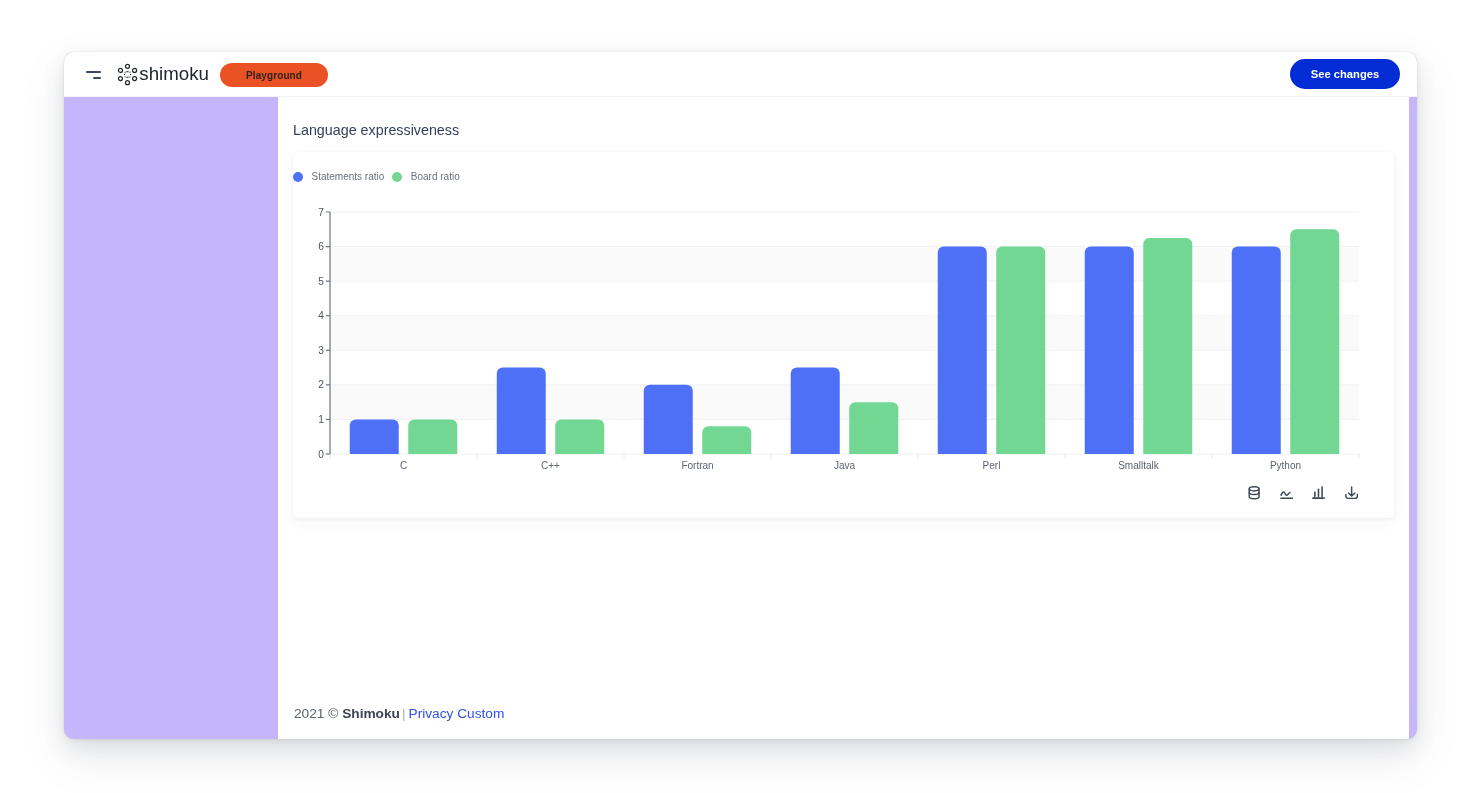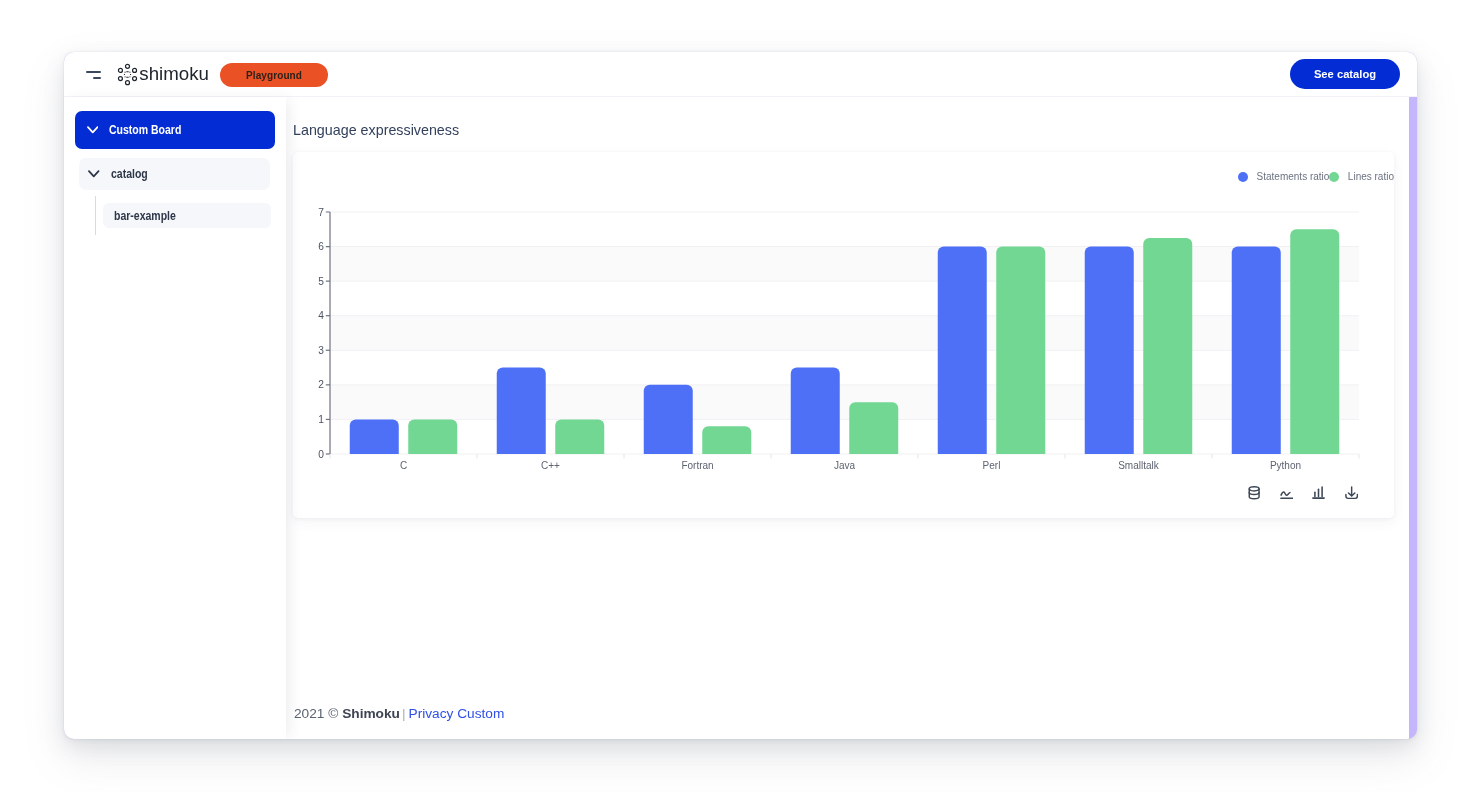--- a/index.html
+++ b/index.html
@@ -57,22 +57,22 @@
   .leaf{height:25.6px;border-radius:6px;margin-right:4.4px;background:#f5f7fb;display:flex;align-items:center;
       padding-left:11.4px;font-size:12px;font-weight:700;color:#2d3748;cursor:pointer;}
 
   
   .main{position:absolute;left:214px;top:45px;width:1131px;height:642px;background:#fff;}
   .ptitle{position:absolute;left:15px;top:25px;font-size:14.3px;color:#33415c;letter-spacing:0;}
 
   .panel{position:absolute;left:15px;top:55px;width:1101px;height:366px;background:#fff;
      border-radius:5px;box-shadow:0 1px 4px rgba(50,60,90,.055),0 4px 14px rgba(50,60,90,.05);}
 
-  .legend{position:absolute;left:0;top:19px;width:100%;display:flex;justify-content:flex-end;
-     align-items:center;font-size:10px;color:#6b7280;}
+  .legend{position:absolute;left:0;top:19px;width:100%;display:flex;justify-content:flex-start;
+     align-items:center;gap:8px;font-size:10px;color:#6b7280;}
   .legend .li{display:flex;align-items:center;gap:8.5px;}
   .legend .dot{width:10px;height:10px;border-radius:50%;}
 
   .plot{position:absolute;left:0;top:0;width:100%;height:100%;}
   .toolbar{position:absolute;right:35.8px;bottom:19px;display:flex;gap:19.5px;align-items:flex-end;}
   .toolbar .tbi{display:block;cursor:pointer;color:#3e4756;}
 
   .footer{position:absolute;left:16px;top:608.5px;font-size:13.7px;color:#5b6271;}
   .footer b{color:#3d4352;}
   .footer .sep{color:#a8aebd;margin:0 3px 0 2px;}
@@ -103,61 +103,36 @@
             <line x1="14.55" y1="12" x2="14.55" y2="13" stroke="#20262e" stroke-width="1.05" stroke-linecap="butt"></line>
             <circle cx="9.05" cy="10.2" r="0.6" fill="#20262e"></circle>
             <circle cx="13.95" cy="10.2" r="0.6" fill="#20262e"></circle>
             <circle cx="9.05" cy="14.8" r="0.6" fill="#20262e"></circle>
             <circle cx="13.95" cy="14.8" r="0.6" fill="#20262e"></circle>
           </svg>
         </span>
       <span class="logoword">shimoku</span>
     </div>
     <div class="pill">Playground</div>
-    <button class="seechanges">See catalog</button>
+    <button class="seechanges">See changes</button>
   </div>
 
-  <div class="sidebar">
-    <div class="nav">
-      <div class="navitem active">
-        <span class="chev">
-            <svg viewBox="0 0 11.5 7.5" width="11.5" height="7.5">
-              <path d="M0.95 1.1 L5.75 6.35 L10.55 1.1" fill="none" stroke="currentColor" stroke-width="1.75" stroke-linecap="round" stroke-linejoin="round"></path>
-            </svg>
-          </span>
-        <span class="navlabel">Custom Board</span>
-      </div>
-      <div class="navitem sub">
-        <span class="chev">
-            <svg viewBox="0 0 11.5 7.5" width="11.5" height="7.5">
-              <path d="M0.95 1.1 L5.75 6.35 L10.55 1.1" fill="none" stroke="currentColor" stroke-width="1.75" stroke-linecap="round" stroke-linejoin="round"></path>
-            </svg>
-          </span>
-        <span class="navlabel">catalog</span>
-      </div>
-      <div class="leafwrap">
-        <div class="leaf">
-            <span class="navlabel">bar-example</span>
-          </div>
-      </div>
-    </div>
-  </div>
 
   <div class="main">
     <div class="ptitle">Language expressiveness</div>
 
     <div class="panel">
       <div class="legend" id="legend">
           <span class="li">
             <span class="dot" style="background:#4d70f7"></span>
             <span>Statements ratio</span>
           </span>
           <span class="li">
             <span class="dot" style="background:#72d793"></span>
-            <span>Lines ratio</span>
+            <span>Board ratio</span>
           </span>
         </div>
       <div class="plot" id="plot"><svg width="1101" height="366" viewBox="0 0 1101 366">
             <rect x="37" y="232.86" width="1029" height="34.57" fill="#fafafb"></rect>
             <rect x="37" y="163.71" width="1029" height="34.57" fill="#fafafb"></rect>
             <rect x="37" y="94.57" width="1029" height="34.57" fill="#fafafb"></rect>
             <line x1="37" x2="1066" y1="302.00" y2="302.00" stroke="#f1f1f4" stroke-width="1"></line>
             <line x1="37" x2="1066" y1="267.43" y2="267.43" stroke="#f1f1f4" stroke-width="1"></line>
             <line x1="37" x2="1066" y1="232.86" y2="232.86" stroke="#f1f1f4" stroke-width="1"></line>
             <line x1="37" x2="1066" y1="198.29" y2="198.29" stroke="#f1f1f4" stroke-width="1"></line>

